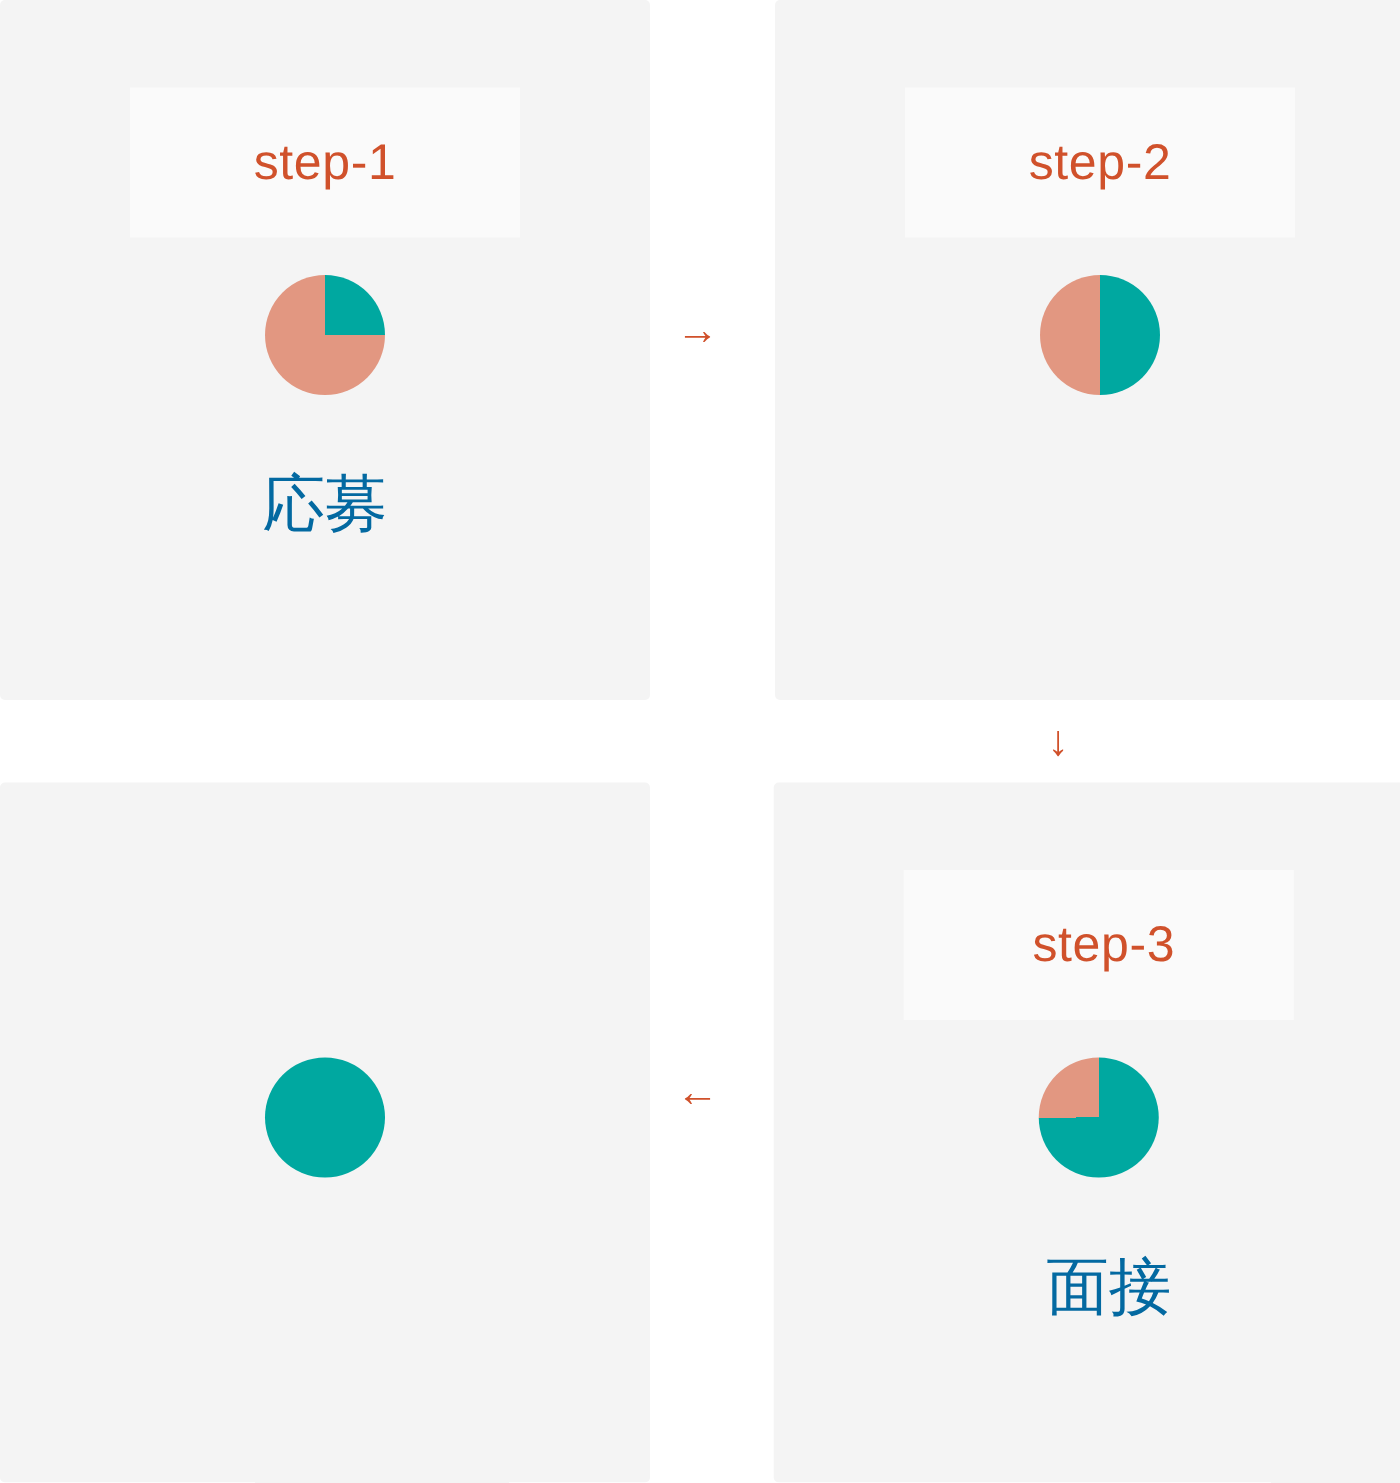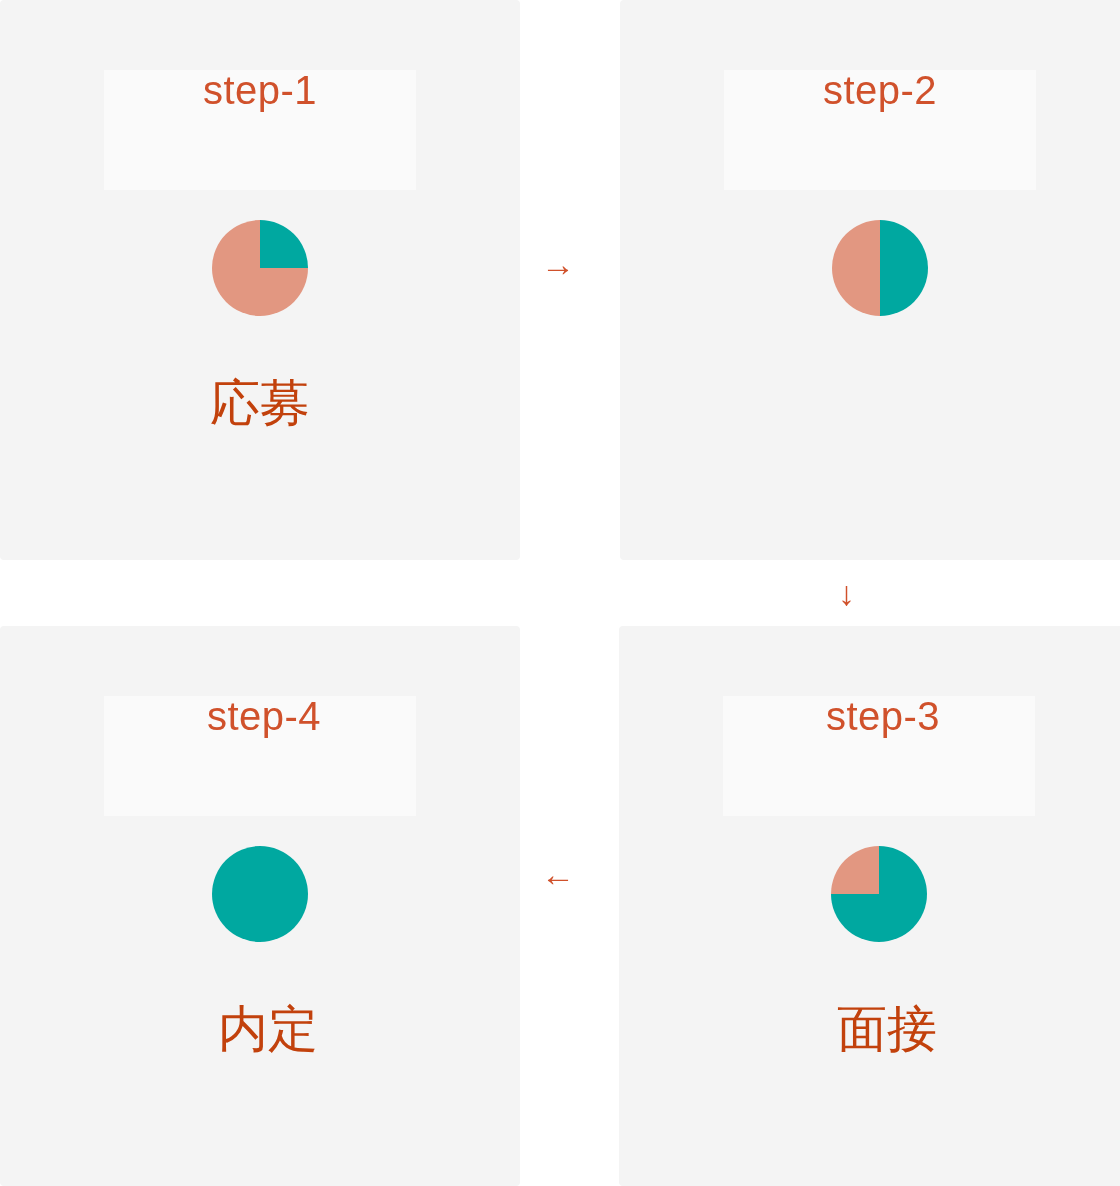--- a/index.html
+++ b/index.html
@@ -1,24 +1,24 @@
 <!DOCTYPE html>
 <html><head>
 <meta charset="utf-8">
 <style>
   html, body { margin:0; padding:0; background:#ffffff; }
   body { width:1120px; height:1186px; position:relative; overflow:hidden;
          font-family:"Liberation Sans","DejaVu Sans",sans-serif; }
   .card { position:absolute; width:520px; height:560px; background:#f4f4f4; border-radius:4px; }
   .label-box { position:absolute; left:104px; top:70px; width:312px; height:120px; background:#fafafa;
-               display:flex; align-items:flex-start; justify-content:center; }
+               display:flex; align-items:center; justify-content:center; }
   .step-label { color:#d0512b; font-size:40px; line-height:1; letter-spacing:0.5px; }
   .pie { position:absolute; left:212px; top:220px; width:96px; height:96px; border-radius:50%; }
   .name { position:absolute; left:0; width:520px; top:378px; text-align:center;
-          font-size:50px; color:#c2410c; line-height:1; font-family:"DejaVu Sans",sans-serif; }
+          font-size:50px; color:#0369a1; line-height:1; font-family:"DejaVu Sans",sans-serif; }
   .shift { padding-left:8px; }
   .arrow { position:absolute; color:#d0512b; font-size:34px; line-height:1; }
 </style>
 </head>
 <body>
 
 <div class="card" style="left:0;top:0;">
   <div class="label-box">
     <span class="step-label">step-1</span>
   </div>
@@ -31,25 +31,21 @@
 <div class="card" style="left:620px;top:0;">
   <div class="label-box">
     <span class="step-label">step-2</span>
   </div>
   <div class="pie" style="background:conic-gradient(#00a8a0 0 50%, #e29781 50% 100%);"></div>
 </div>
 
 <div class="arrow" style="left:838px;top:576px;">↓</div>
 
 <div class="card" style="left:0;top:626px;">
-  <div class="label-box">
-    <span class="step-label shift">step-4</span>
-  </div>
   <div class="pie" style="background:#00a8a0;"></div>
-  <div class="name shift">内定</div>
 </div>
 
 <div class="arrow" style="left:541px;top:857px;">←</div>
 
 <div class="card" style="left:619px;top:626px;">
   <div class="label-box">
     <span class="step-label shift">step-3</span>
   </div>
   <div class="pie" style="background:conic-gradient(#00a8a0 0 75%, #e29781 75% 100%);"></div>
   <div class="name shift">面接</div>

